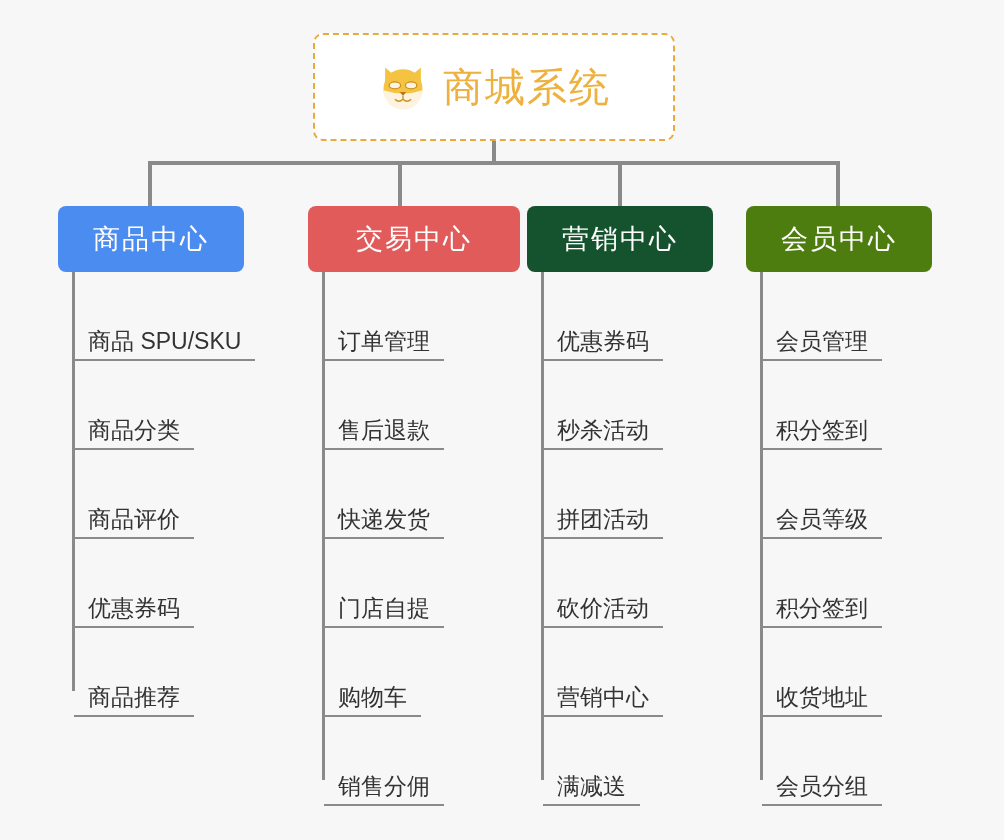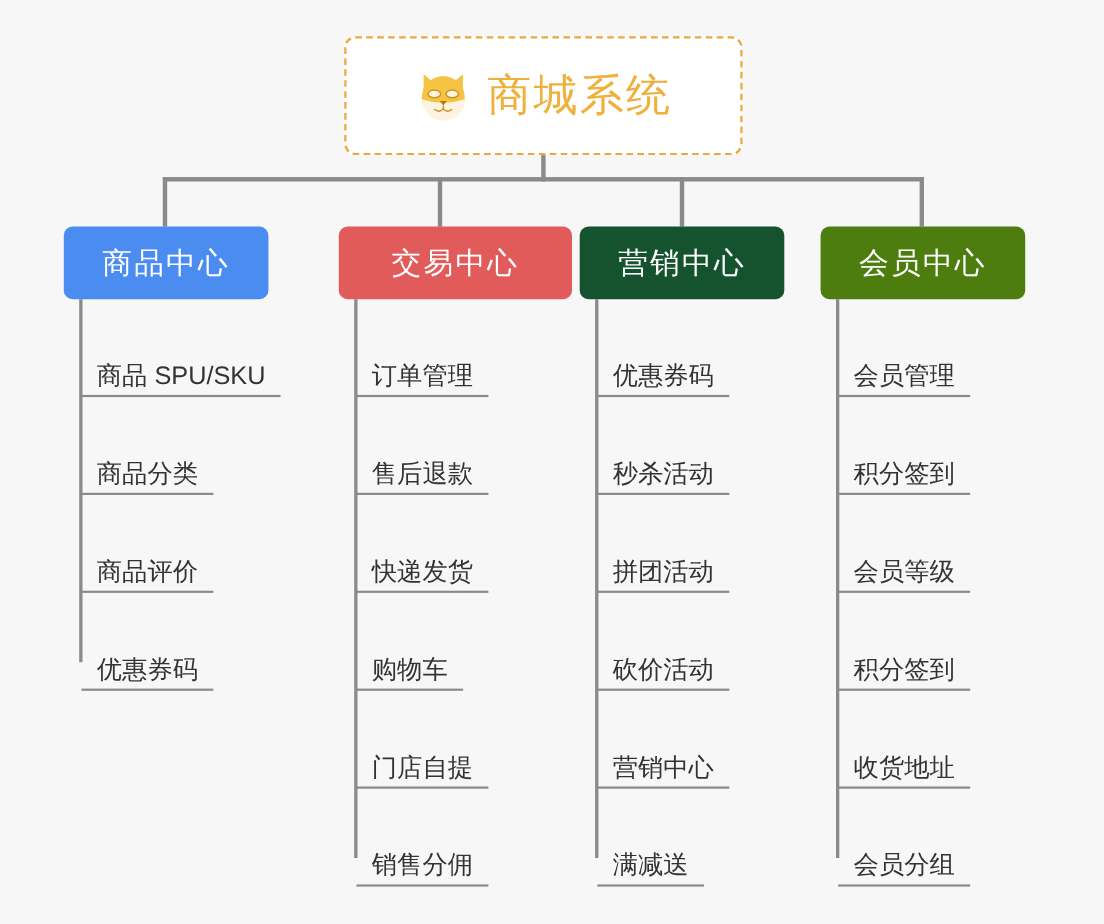--- a/index.html
+++ b/index.html
@@ -167,41 +167,44 @@
         </div>
       <div class="leaf">
           <span class="leaf-label">商品分类</span>
         </div>
       <div class="leaf">
           <span class="leaf-label">商品评价</span>
         </div>
       <div class="leaf">
           <span class="leaf-label">优惠券码</span>
         </div>
+      <div class="leaf">
+          <span class="leaf-label">商品推荐</span>
+        </div>
     </div>
   </div>
 
   <div class="column" style="left:308px;width:186px;">
     <div class="col-header" style="background:#e15b5b;width:212px;">交易中心</div>
     <div class="col-body">
       <div class="spine"></div>
       <div class="leaf">
           <span class="leaf-label">订单管理</span>
         </div>
       <div class="leaf">
           <span class="leaf-label">售后退款</span>
         </div>
       <div class="leaf">
           <span class="leaf-label">快递发货</span>
         </div>
       <div class="leaf">
+          <span class="leaf-label">门店自提</span>
+        </div>
+      <div class="leaf">
           <span class="leaf-label">购物车</span>
-        </div>
-      <div class="leaf">
-          <span class="leaf-label">门店自提</span>
         </div>
       <div class="leaf">
           <span class="leaf-label">销售分佣</span>
         </div>
     </div>
   </div>
 
   <div class="column" style="left:527px;width:186px;">
     <div class="col-header" style="background:#14532d;width:186px;">营销中心</div>
     <div class="col-body">

